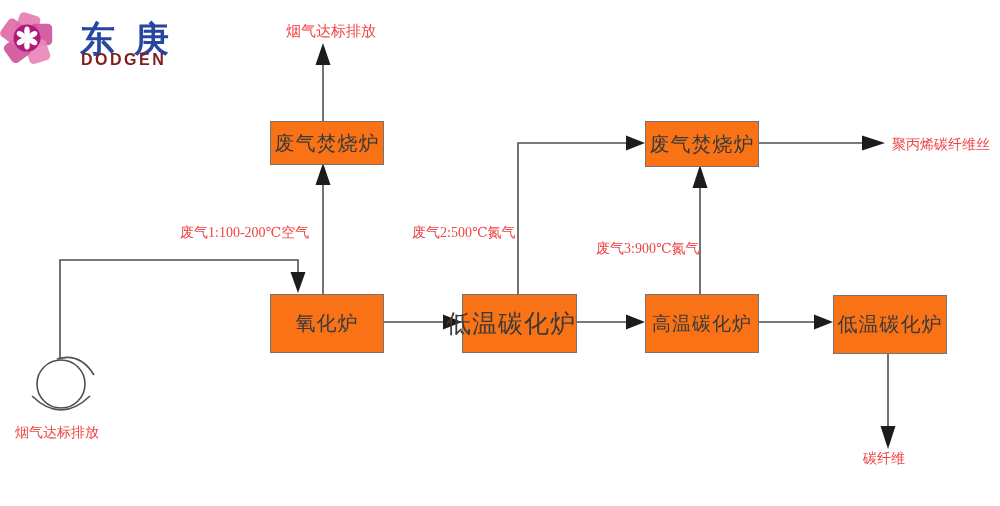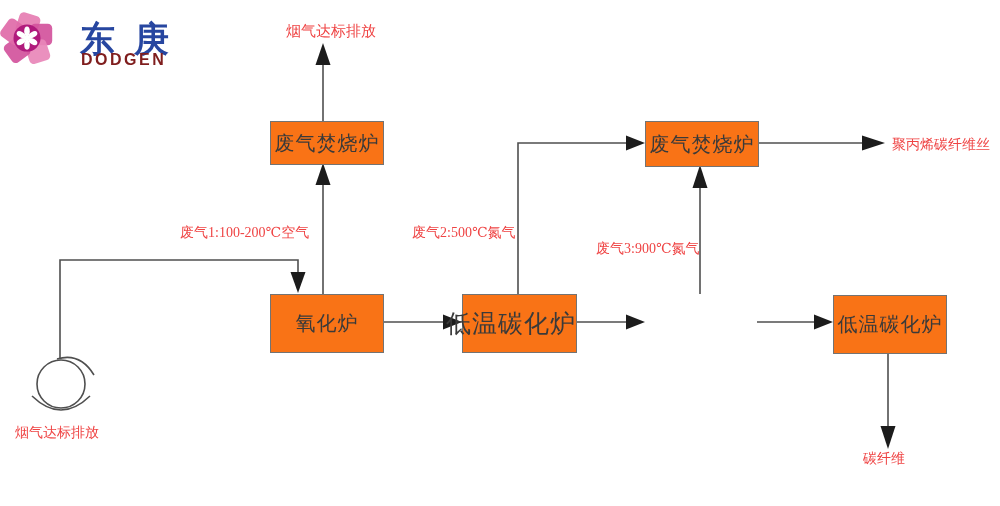--- a/index.html
+++ b/index.html
@@ -128,20 +128,23 @@
   </div>
 
   <div class="box" style="left:270px;top:294px;width:112px;height:57px;">
     <span>氧化炉</span>
   </div>
 
   <div class="box" style="left:462px;top:294px;width:113px;height:57px;font-size:25px;justify-content:flex-end;">
     <span>低温碳化炉</span>
   </div>
 
+  <div class="box" style="left:645px;top:294px;width:112px;height:57px;font-size:19px;">
+    <span>高温碳化炉</span>
+  </div>
 
   <div class="box" style="left:833px;top:295px;width:112px;height:57px;">
     <span>低温碳化炉</span>
   </div>
 
   <div class="box" style="left:645px;top:121px;width:112px;height:44px;">
     <span>废气焚烧炉</span>
   </div>
 
   <div class="lbl big" style="left:286px;top:22px;">烟气达标排放</div>

